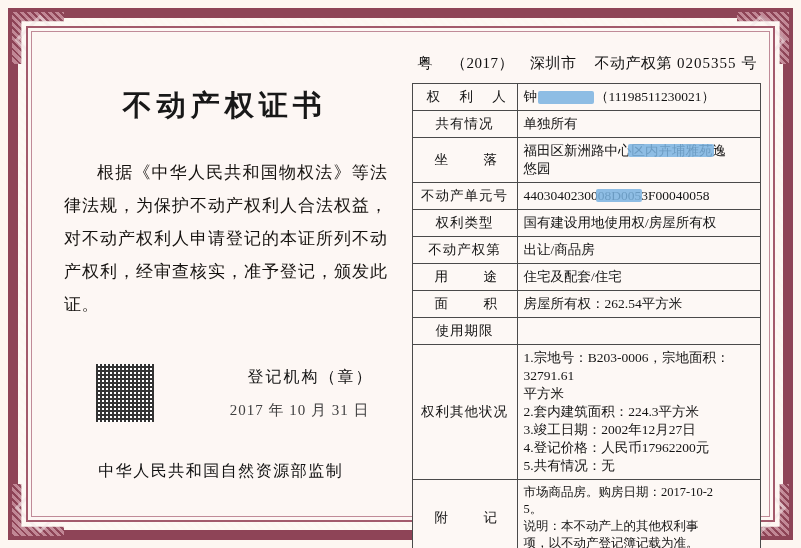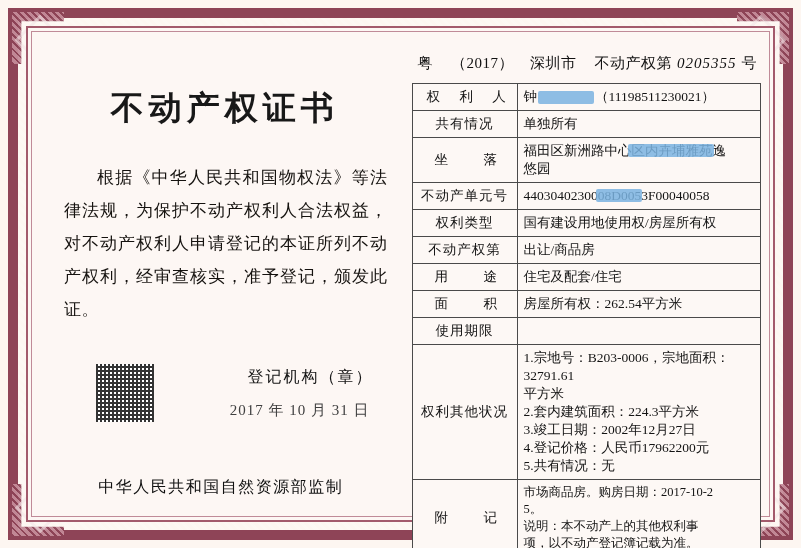--- a/index.html
+++ b/index.html
@@ -86,21 +86,21 @@
 
   
   .left-panel {
     width: 378px;
     position: relative;
     padding: 10px 14px 6px 22px;
     box-sizing: border-box;
   }
   .doc-title {
     text-align: center;
-    font-size: 33px;
+    font-size: 29px;
     letter-spacing: 5px;
     font-weight: bold;
     color: #181818;
     margin-top: 42px;
     font-family: "Liberation Serif", "DejaVu Serif", serif;
   }
   .body-text {
     margin-top: 30px;
     font-size: 17px;
     line-height: 33px;
@@ -138,21 +138,21 @@
     position: absolute;
     right: 38px;
     bottom: 94px;
     font-size: 15px;
     letter-spacing: 1px;
     color: #404040;
   }
   .footer-line {
     position: absolute;
     left: 0; right: 0;
-    bottom: 16px;
+    bottom: 32px;
     text-align: center;
     font-size: 16px;
     letter-spacing: 1.5px;
     color: #111;
   }
 
   
   .right-panel {
     flex: 1;
     position: relative;
@@ -165,21 +165,21 @@
     font-size: 14.5px;
     color: #111;
     padding: 12px 4px 10px 6px;
     white-space: nowrap;
     letter-spacing: 0.5px;
   }
   .hd-prov { margin-right: 18px; font-size: 15px; }
   .hd-year { margin-right: 16px; font-size: 15px; }
   .hd-city { margin-right: 18px; font-size: 15px; }
   .hd-label { font-size: 15px; }
-  .hd-num { font-size: 15px; margin: 0 5px; letter-spacing: 1px; font-style: italic;}
+  .hd-num { font-size: 15px; margin: 0 5px; letter-spacing: 1px;}
   .hd-hao { font-size: 15px; }
 
   table.info {
     width: 100%;
     border-collapse: collapse;
     table-layout: fixed;
     border: 1.4px solid #3b3b3b;
     background: #fdf8f5;
   }
   table.info td {

